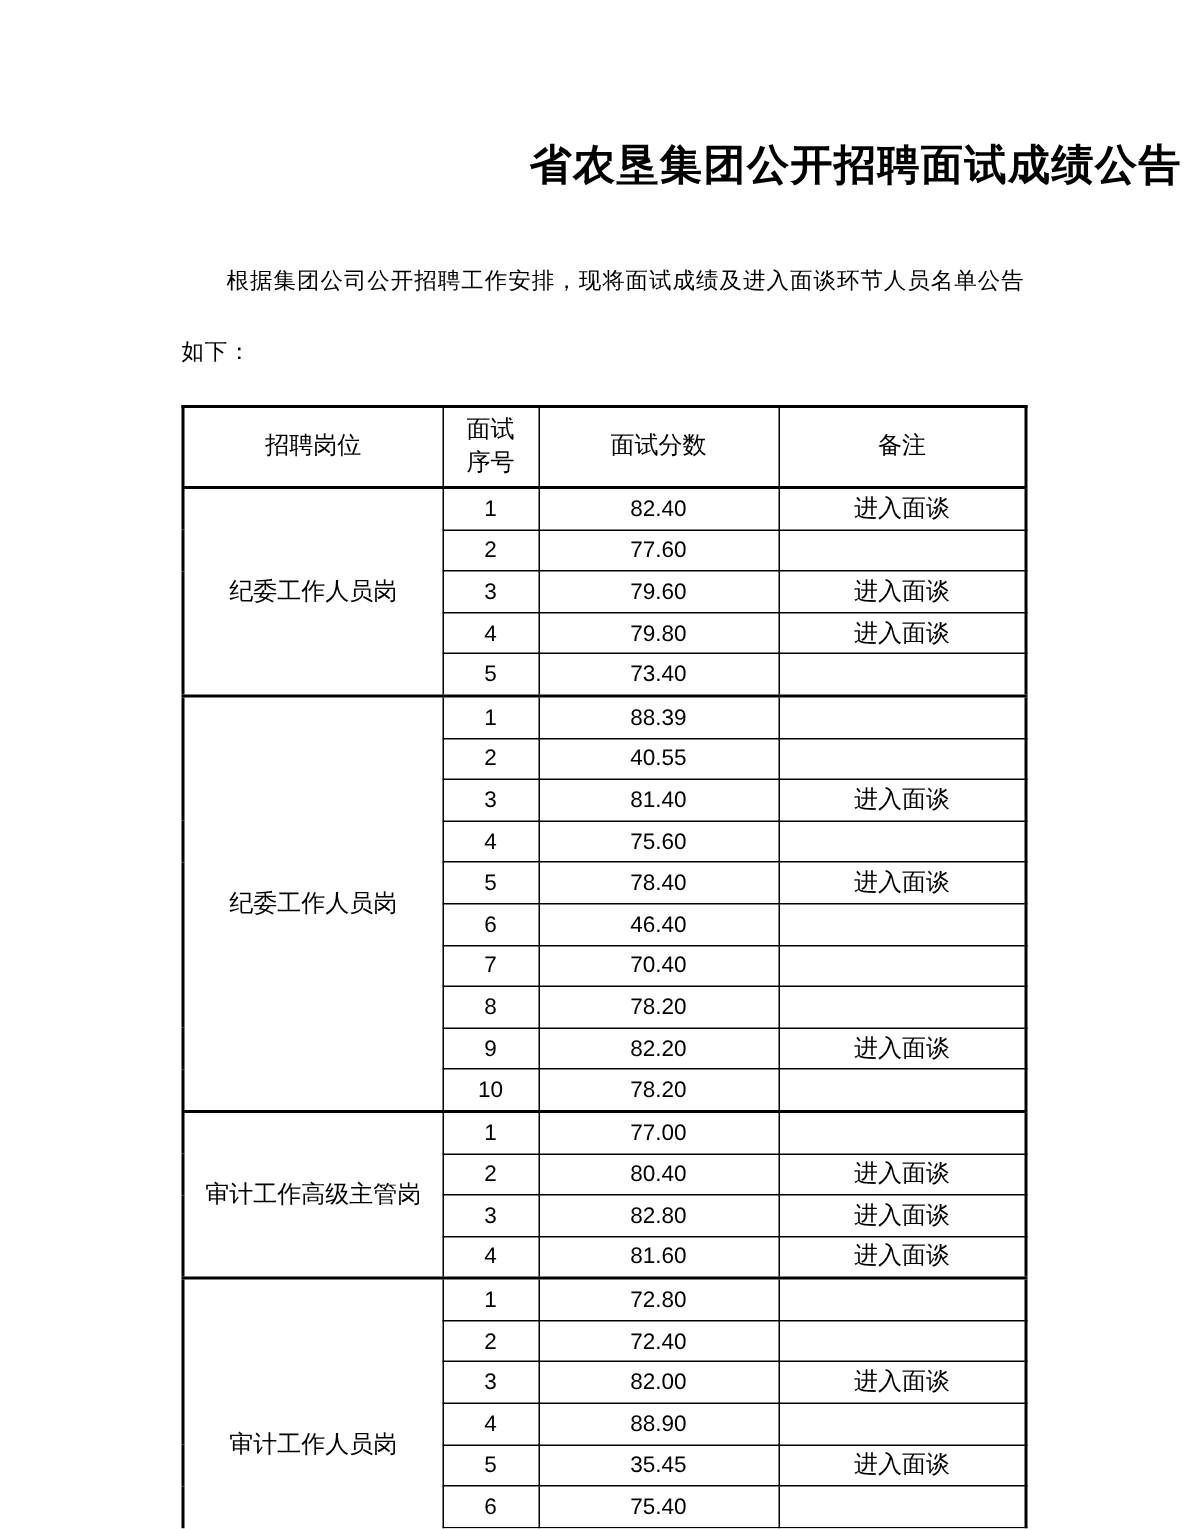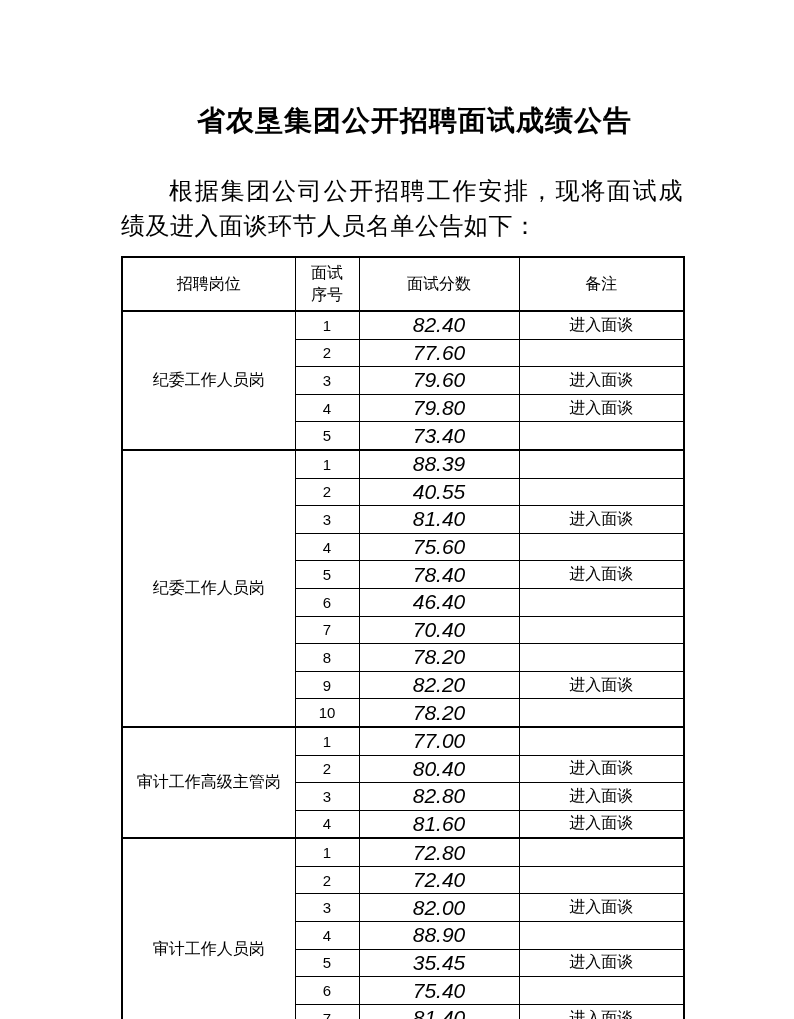--- a/index.html
+++ b/index.html
@@ -12,36 +12,36 @@
     font-family: "Liberation Sans", sans-serif;
   }
   .page {
     position: relative;
     width: 794px;
     height: 1019px;
     background: #ffffff;
     overflow: hidden;
   }
   .doc-title {
-    margin: 16px;
+    margin: 6px;
     padding-top: 88px;
-    text-align: center;
+    text-align: right;
     font-family: "Liberation Serif", serif;
     font-size: 28px;
     line-height: 34px;
     font-weight: bold;
     letter-spacing: 1px;
     padding-left: 35px;
   }
   .intro {
     margin: 36px 0 0 121px;
     width: 562px;
-    font-family: Liberation Serif, serif;
-    font-size: 24px;
-    line-height: 35px;
+    font-family: Liberation Sans, sans-serif;
+    font-size: 15px;
+    line-height: 47px;
     text-align: justify;
     text-indent: 2em;
     letter-spacing: 0.5px;
   }
   table.score-table {
     margin: 12px 0 0 121px;
     width: 562px;
     table-layout: fixed;
     border-collapse: collapse;
     border: 2px solid #000;
@@ -65,21 +65,21 @@
     border-bottom: 2px solid #000;
   }
   .score-table thead th .wrap-narrow {
     display: inline-block;
     width: 2.1em;
     line-height: 22px;
   }
   .score-table tbody td { height: 26.6px; }
   .pos-cell    { font-size: 16px; }
   .seq-cell    { font-size: 15px; font-family: "Liberation Sans", sans-serif; }
-  .score-cell  { font-size: 21px; font-family: "Liberation Sans", sans-serif; font-style: italic; }
+  .score-cell  { font-size: 15px; font-family: "Liberation Sans", sans-serif; }
   .remark-cell { font-size: 16px; margin-top: 46px; }
   .score-table tbody tr.sec-first td { border-top: 2px solid #000; }
 </style>
 </head>
 <body>
 
 <div class="page">
 
   <h1 class="doc-title">省农垦集团公开招聘面试成绩公告</h1>
 

